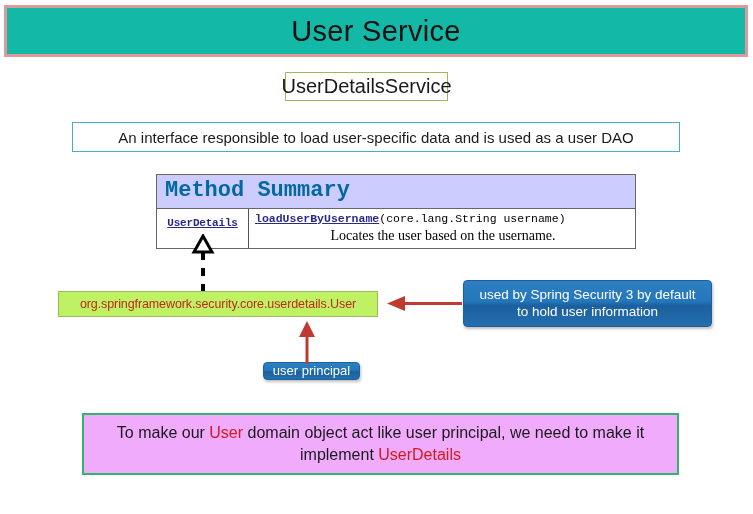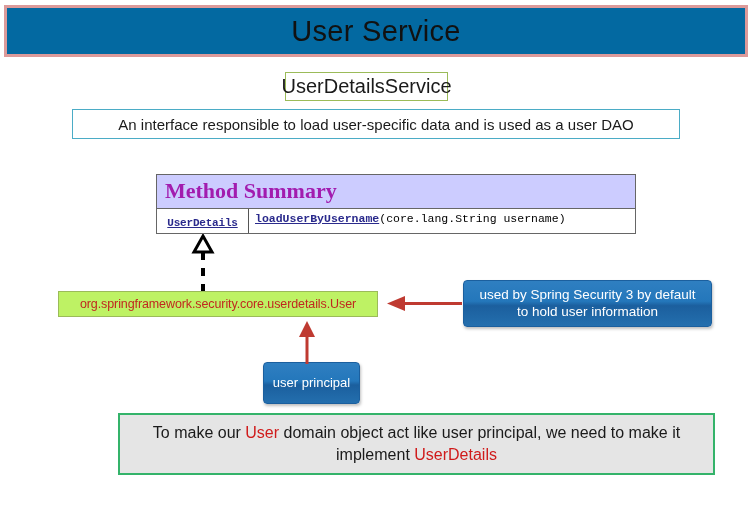--- a/index.html
+++ b/index.html
@@ -18,21 +18,21 @@
 
   
   #title-box {
     position: absolute;
     left: 4px;
     top: 5px;
     width: 744px;
     height: 52px;
     box-sizing: border-box;
     border: 3px solid #dc9a9a;
-    background: #0369a1;
+    background: #14b8a6;
     display: flex;
     align-items: center;
     justify-content: center;
   }
   #title-text {
     font-size: 29px;
     font-weight: 400;
     letter-spacing: 0.3px;
     color: #111111;
     line-height: 1;
@@ -54,21 +54,21 @@
   }
   #uds-text {
     font-size: 20px;
     color: #1a1a1a;
   }
 
   
   #iface-box {
     position: absolute;
     left: 72px;
-    top: 109px;
+    top: 122px;
     width: 608px;
     height: 30px;
     box-sizing: border-box;
     border: 1px solid #4bacc6;
     background: #ffffff;
     display: flex;
     align-items: center;
     justify-content: center;
   }
   #iface-text {
@@ -86,24 +86,24 @@
     box-sizing: border-box;
     border: 1px solid #666666;
     background: #ffffff;
   }
   #method-header {
     background: #ccccff;
     border-bottom: 1px solid #666666;
     padding: 4px 8px 5px 8px;
   }
   #method-header-text {
-    font-family: Liberation Serif, serif;
+    font-family: Liberation Mono, monospace;
     font-weight: bold;
     font-size: 22px;
-    color: #a21caf;
+    color: #0369a1;
     line-height: 1.1;
     text-align: right;
   }
   #method-row {
     display: flex;
     align-items: stretch;
   }
   #method-return-cell {
     width: 92px;
     flex: 0 0 92px;
@@ -200,21 +200,21 @@
     align-items: center;
   }
   #callout-spring-text {
     font-size: 13.5px;
     line-height: 1.25;
   }
   #callout-principal {
     left: 263px;
     top: 362px;
     width: 97px;
-    height: 42px;
+    height: 18px;
   }
   #callout-principal-text {
     font-size: 13px;
     line-height: 1.2;
   }
 
   
   #arrow-horizontal {
     position: absolute;
     left: 386px;
@@ -232,26 +232,25 @@
 
   
   #conclusion-box {
     position: absolute;
     left: 82px;
     top: 413px;
     width: 597px;
     height: 62px;
     box-sizing: border-box;
     border: 2px solid #34b36a;
-    background: #e5e5e5;
+    background: #f0abfc;
     display: flex;
     align-items: center;
     justify-content: center;
     padding: 2px 12px;
-    margin-left: 36px;
   }
   #conclusion-text {
     font-size: 16px;
     line-height: 1.35;
     color: #1a1a1a;
     text-align: center;
   }
   .hl-red {
     color: #d01b1b;
   }
@@ -274,20 +273,21 @@
 <div id="method-table">
   <div id="method-header">
     <span id="method-header-text">Method Summary</span>
   </div>
   <div id="method-row">
     <div id="method-return-cell">
       <span id="method-return-link">UserDetails</span>
     </div>
     <div id="method-detail-cell">
       <div id="method-signature"><span id="method-name-link">loadUserByUsername</span><span>(core.lang.String username)</span></div>
+      <div id="method-desc">Locates the user based on the username.</div>
     </div>
   </div>
 </div>
 
 <svg id="uml-arrow" viewBox="0 0 34 62" xmlns="http://www.w3.org/2000/svg">
   <polygon points="17,2 26,18 8,18" fill="#ffffff" stroke="#000000" stroke-width="3" stroke-linejoin="miter"></polygon>
   <line x1="17" y1="18" x2="17" y2="62" stroke="#000000" stroke-width="4" stroke-dasharray="8,8"></line>
 </svg>
 
 <div id="pkg-box">

